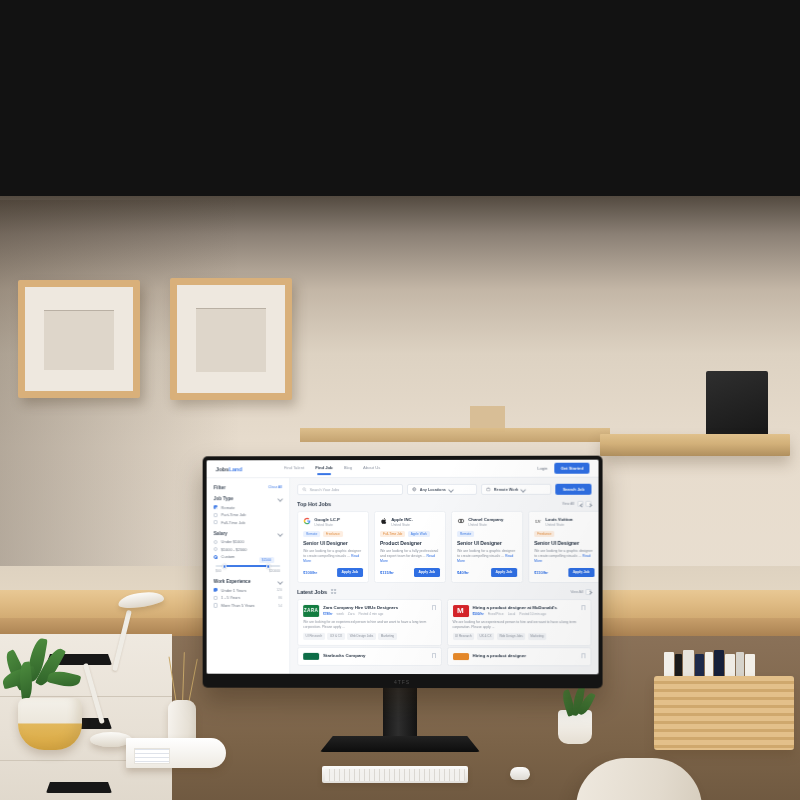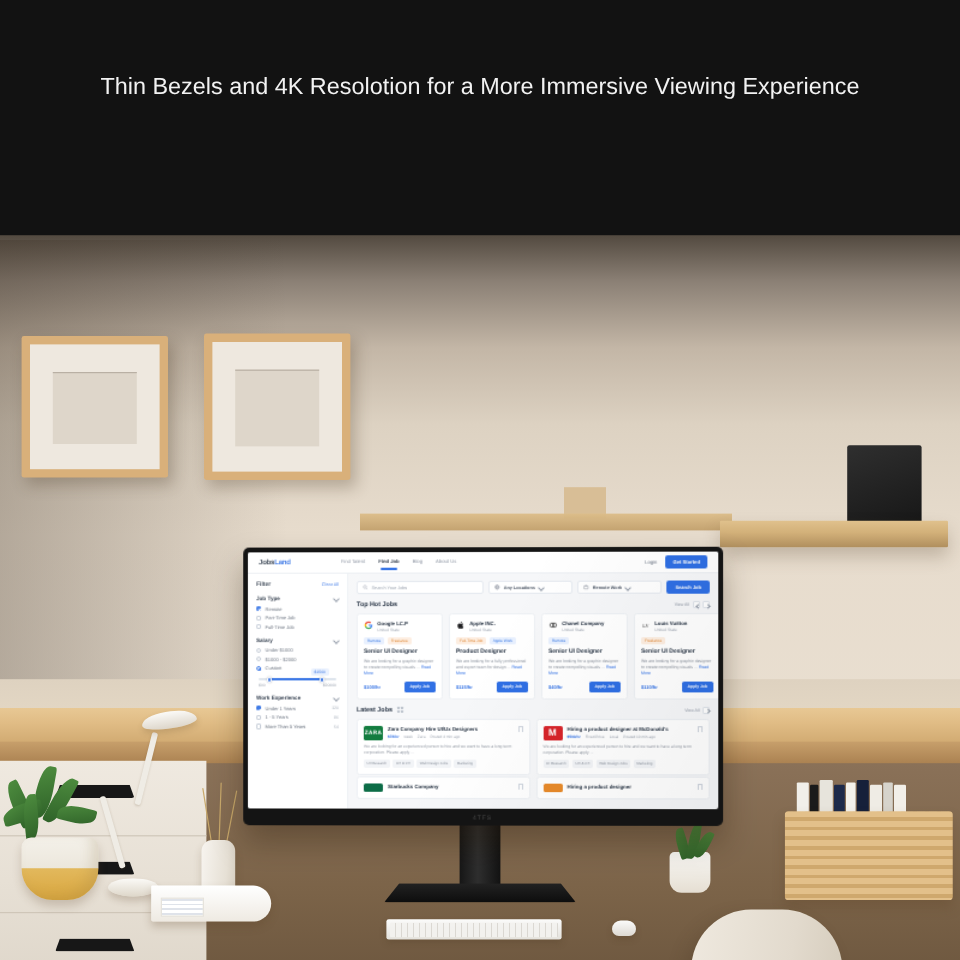--- a/index.html
+++ b/index.html
@@ -452,21 +452,20 @@
     background: linear-gradient(100deg, #efe9df 0%, #e2dacd 55%, #cfc5b4 100%);
     border-radius: 50px 50px 20px 20px;
     box-shadow: -6px 6px 14px rgba(70,50,30,.22);
     z-index: 12;
   }
 </style>
 </head>
 <body>
 
 <div class="banner">
-  <div class="banner-sub">Thin Bezels and 4K Resolotion for a More Immersive Viewing Experience</div>
 </div>
 
 <div class="scene">
 
   <div class="wall"></div>
   <div class="wall-shadow-l"></div>
 
   <div class="frame" id="frame-left">
     <div class="mat"></div>
     <div class="art"></div>

